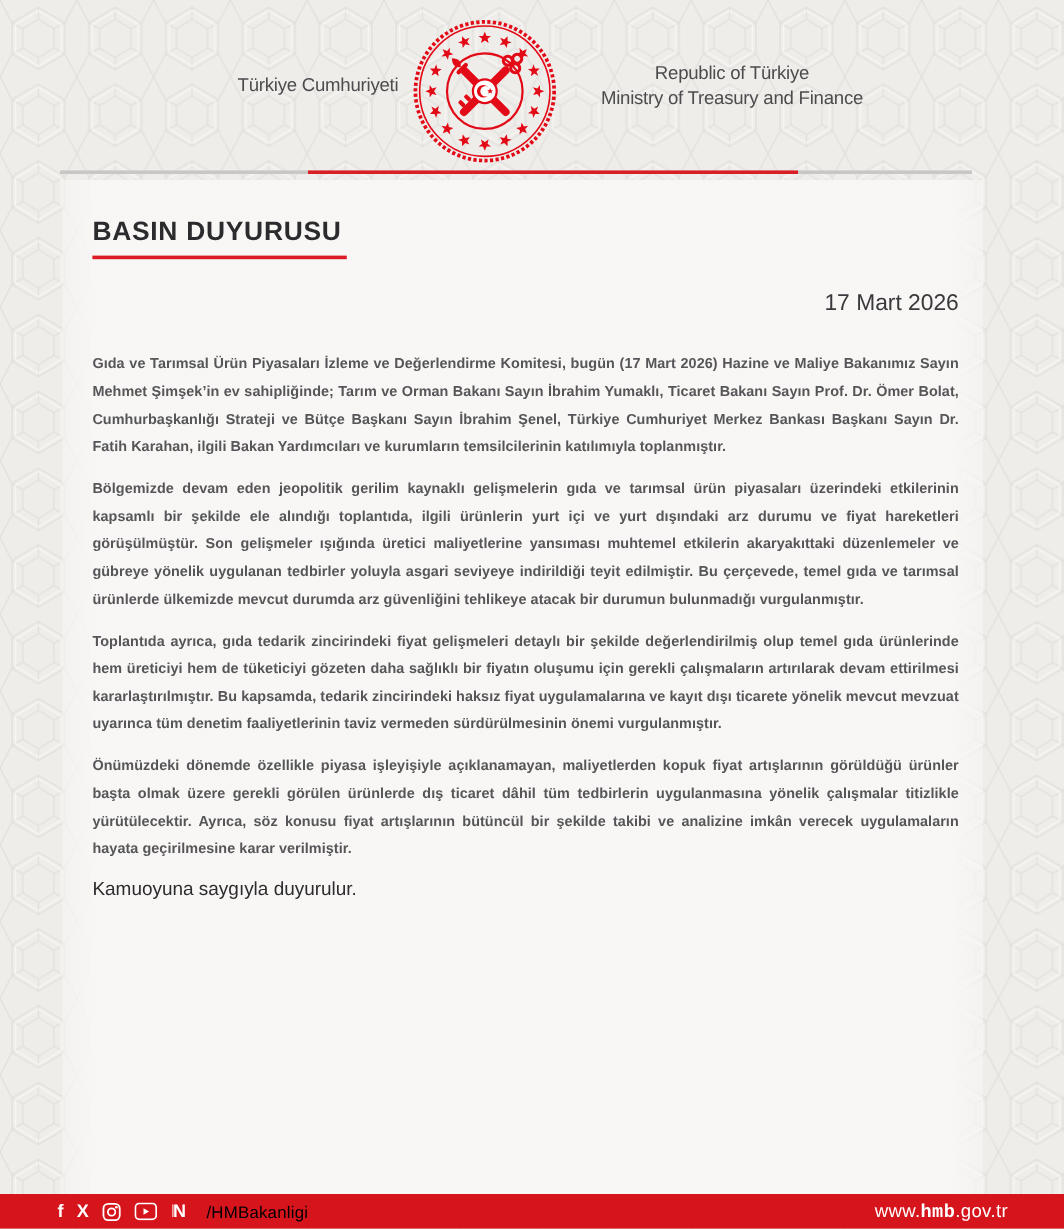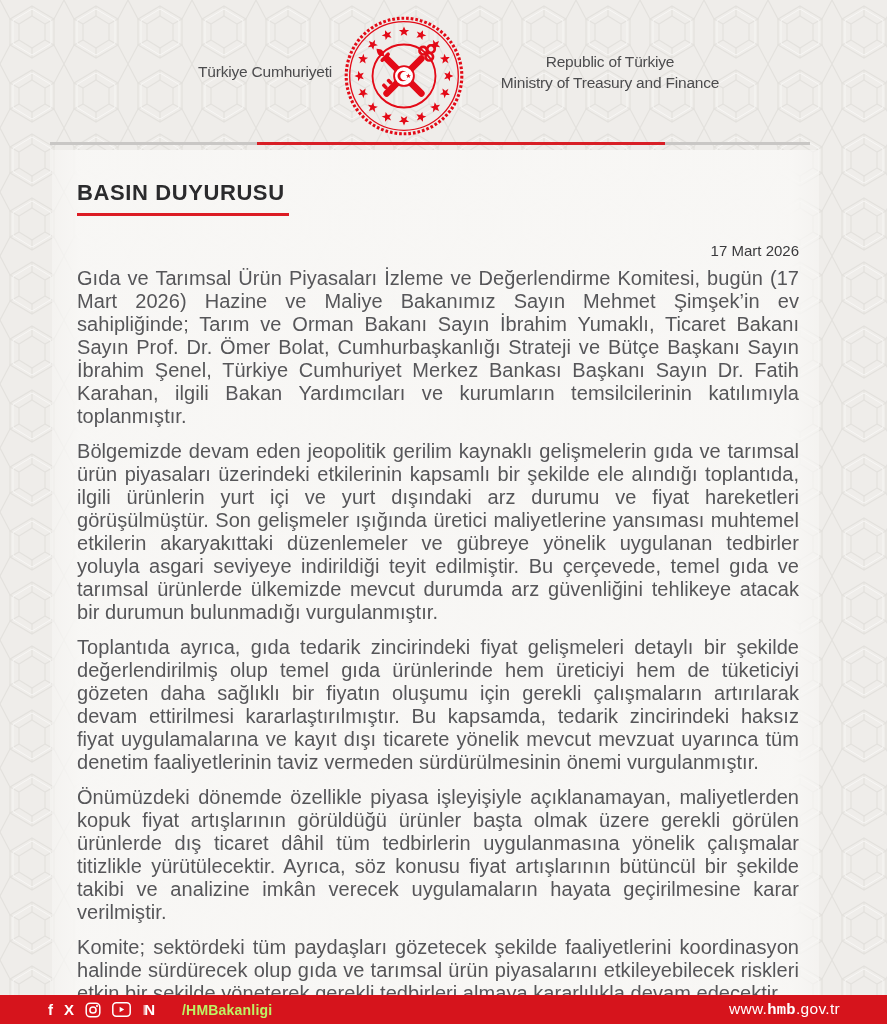--- a/index.html
+++ b/index.html
@@ -37,39 +37,39 @@
       rgba(248,247,245,0.55) 0, rgba(248,247,245,0.97) 28px,
       rgba(248,247,245,0.97) calc(100% - 28px), rgba(248,247,245,0.55) 100%);
     padding:30px 20px 0 25px;
     overflow:hidden;
   }
   .page-title {
     font-size:22px; font-weight:bold; color:#2b2b2d; letter-spacing:0.6px;
   }
   .title-underline { width:212px; height:3px; background:#dc1c24; margin-top:7px; }
   .release-date {
-    text-align:right; font-size:15px; color:#3a3a3c; margin-top:26px; margin-bottom:8px;
+    text-align:right; font-size:19px; color:#3a3a3c; margin-top:26px; margin-bottom:28px;
   }
   .body-text p {
-    font-size:20px; line-height:23px; color:#565659;
-    text-align:justify; margin-bottom:12px; letter-spacing:0.05px;
+    font-size:12px; line-height:23px; color:#565659;
+    text-align:justify; margin-bottom:12px; letter-spacing:0.05px;font-weight:bold;
   }
   .closing { font-size:15.8px; font-weight:normal; color:#2c2c2e; margin-top:14px; }
 
   
   .footer {
     position:absolute; left:0; bottom:0; width:887px; height:29px; background:#d6141c;
     display:flex; align-items:center; justify-content:space-between;
     padding:0 47px 0 48px; z-index:3; color:#fff;
   }
   .social { display:flex; align-items:center; gap:11px; }
   .s-icon { display:inline-flex; align-items:center; justify-content:center; height:16px; }
   .s-glyph { font-size:15px; font-weight:bold; color:#fff; line-height:16px; }
   .nsosyal-bar { display:inline-block; font-weight:normal; transform:scaleX(0.55); margin-right:-2px; }
-  .handle { font-size:14px; color:#bef264; margin-left:16px; letter-spacing:0.2px;font-weight:bold; }
+  .handle { font-size:14px; color:#000000; margin-left:6px; letter-spacing:0.2px; }
   .website { font-size:15.5px; color:#fff; letter-spacing:0.3px; }
   .website b { font-weight:bold;font-family:Liberation Mono, monospace; }
 </style>
 </head>
 <body>
 
 <svg class="bg-pattern" width="887" height="1024" xmlns="http://www.w3.org/2000/svg">
   <defs>
     <pattern id="geo" width="64" height="64" patternUnits="userSpaceOnUse">
       <rect width="64" height="64" fill="#efedea"></rect>
@@ -153,21 +153,20 @@
 
 <div class="panel">
   <div class="page-title">BASIN DUYURUSU</div>
   <div class="title-underline"></div>
   <div class="release-date">17 Mart 2026</div>
   <div class="body-text">
     <p>Gıda ve Tarımsal Ürün Piyasaları İzleme ve Değerlendirme Komitesi, bugün (17 Mart 2026) Hazine ve Maliye Bakanımız Sayın Mehmet Şimşek’in ev sahipliğinde; Tarım ve Orman Bakanı Sayın İbrahim Yumaklı, Ticaret Bakanı Sayın Prof. Dr. Ömer Bolat, Cumhurbaşkanlığı Strateji ve Bütçe Başkanı Sayın İbrahim Şenel, Türkiye Cumhuriyet Merkez Bankası Başkanı Sayın Dr. Fatih Karahan, ilgili Bakan Yardımcıları ve kurumların temsilcilerinin katılımıyla toplanmıştır.</p>
     <p>Bölgemizde devam eden jeopolitik gerilim kaynaklı gelişmelerin gıda ve tarımsal ürün piyasaları üzerindeki etkilerinin kapsamlı bir şekilde ele alındığı toplantıda, ilgili ürünlerin yurt içi ve yurt dışındaki arz durumu ve fiyat hareketleri görüşülmüştür. Son gelişmeler ışığında üretici maliyetlerine yansıması muhtemel etkilerin akaryakıttaki düzenlemeler ve gübreye yönelik uygulanan tedbirler yoluyla asgari seviyeye indirildiği teyit edilmiştir. Bu çerçevede, temel gıda ve tarımsal ürünlerde ülkemizde mevcut durumda arz güvenliğini tehlikeye atacak bir durumun bulunmadığı vurgulanmıştır.</p>
     <p>Toplantıda ayrıca, gıda tedarik zincirindeki fiyat gelişmeleri detaylı bir şekilde değerlendirilmiş olup temel gıda ürünlerinde hem üreticiyi hem de tüketiciyi gözeten daha sağlıklı bir fiyatın oluşumu için gerekli çalışmaların artırılarak devam ettirilmesi kararlaştırılmıştır. Bu kapsamda, tedarik zincirindeki haksız fiyat uygulamalarına ve kayıt dışı ticarete yönelik mevcut mevzuat uyarınca tüm denetim faaliyetlerinin taviz vermeden sürdürülmesinin önemi vurgulanmıştır.</p>
     <p>Önümüzdeki dönemde özellikle piyasa işleyişiyle açıklanamayan, maliyetlerden kopuk fiyat artışlarının görüldüğü ürünler başta olmak üzere gerekli görülen ürünlerde dış ticaret dâhil tüm tedbirlerin uygulanmasına yönelik çalışmalar titizlikle yürütülecektir. Ayrıca, söz konusu fiyat artışlarının bütüncül bir şekilde takibi ve analizine imkân verecek uygulamaların hayata geçirilmesine karar verilmiştir.</p>
-    <p>Komite; sektördeki tüm paydaşları gözetecek şekilde faaliyetlerini koordinasyon halinde sürdürecek olup gıda ve tarımsal ürün piyasalarını etkileyebilecek riskleri etkin bir şekilde yöneterek gerekli tedbirleri almaya kararlılıkla devam edecektir.</p>
   </div>
   <div class="closing">Kamuoyuna saygıyla duyurulur.</div>
 </div>
 
 <div class="footer">
   <div class="social">
     <span class="s-icon">
         <span class="s-glyph">f</span>
       </span>
     <span class="s-icon">

